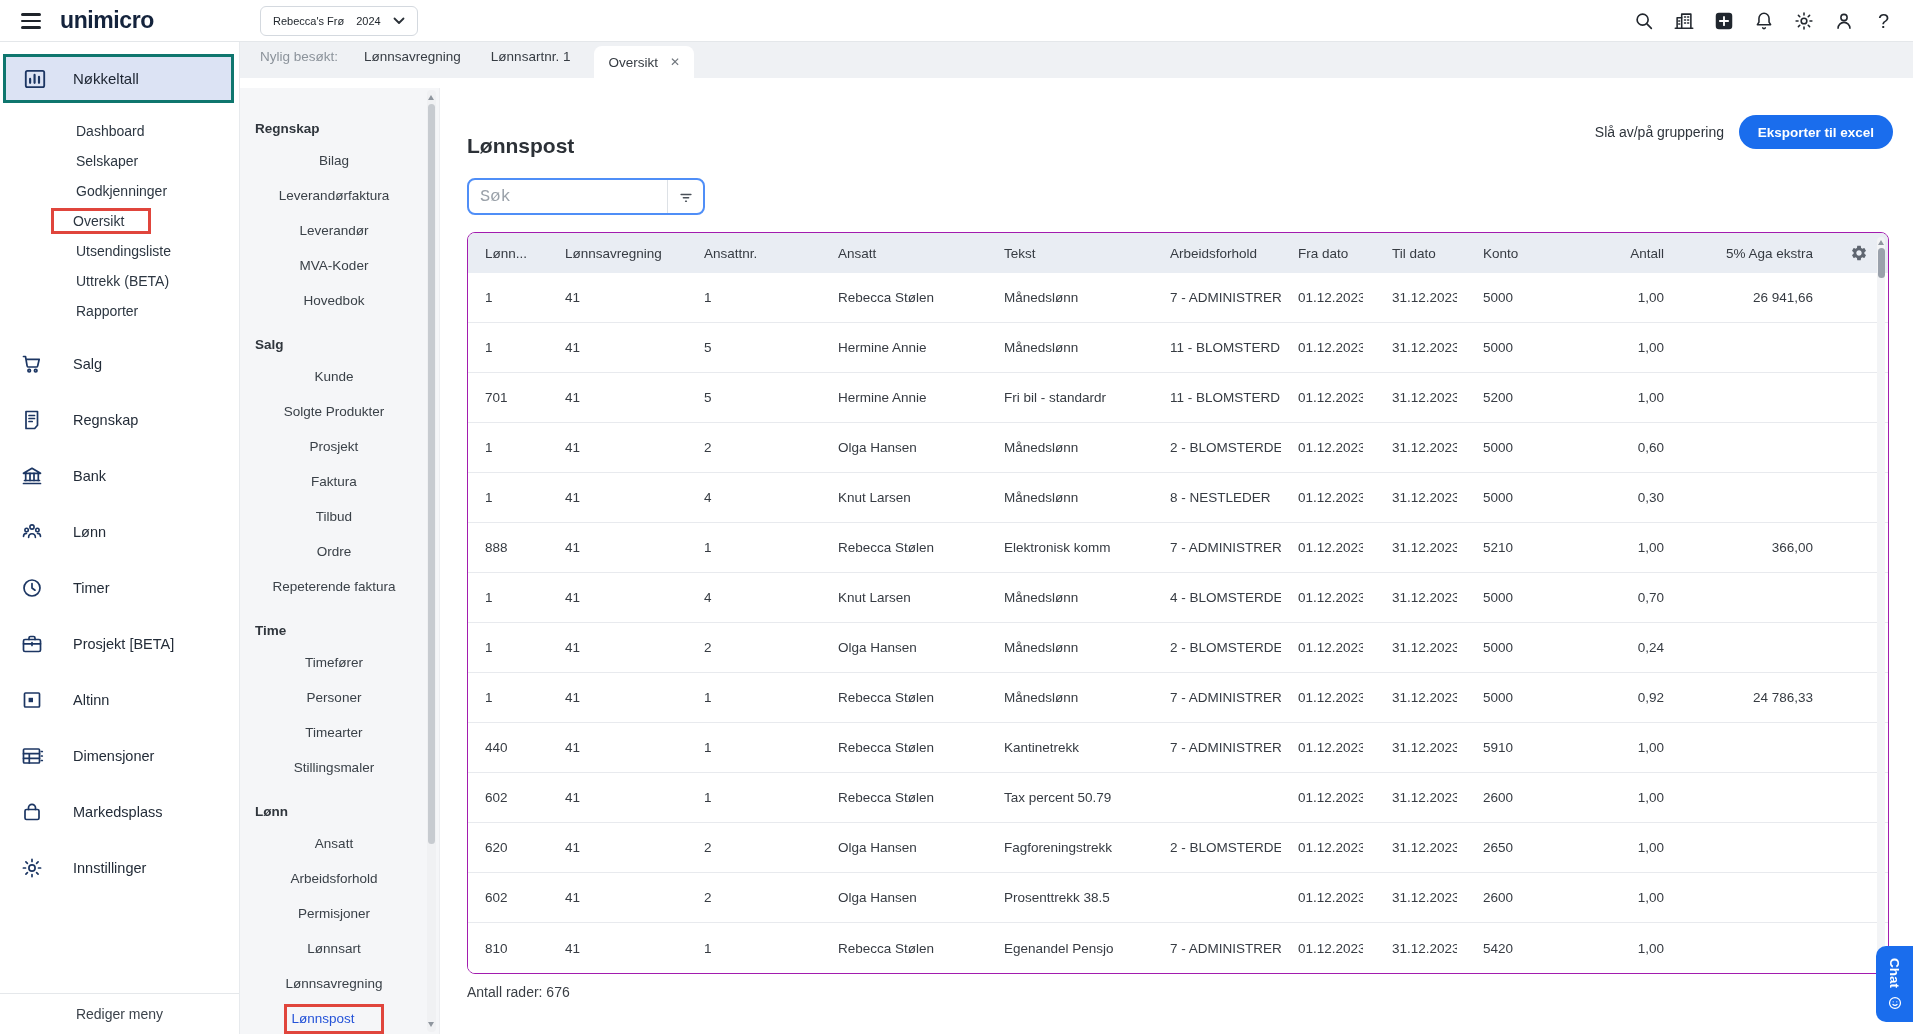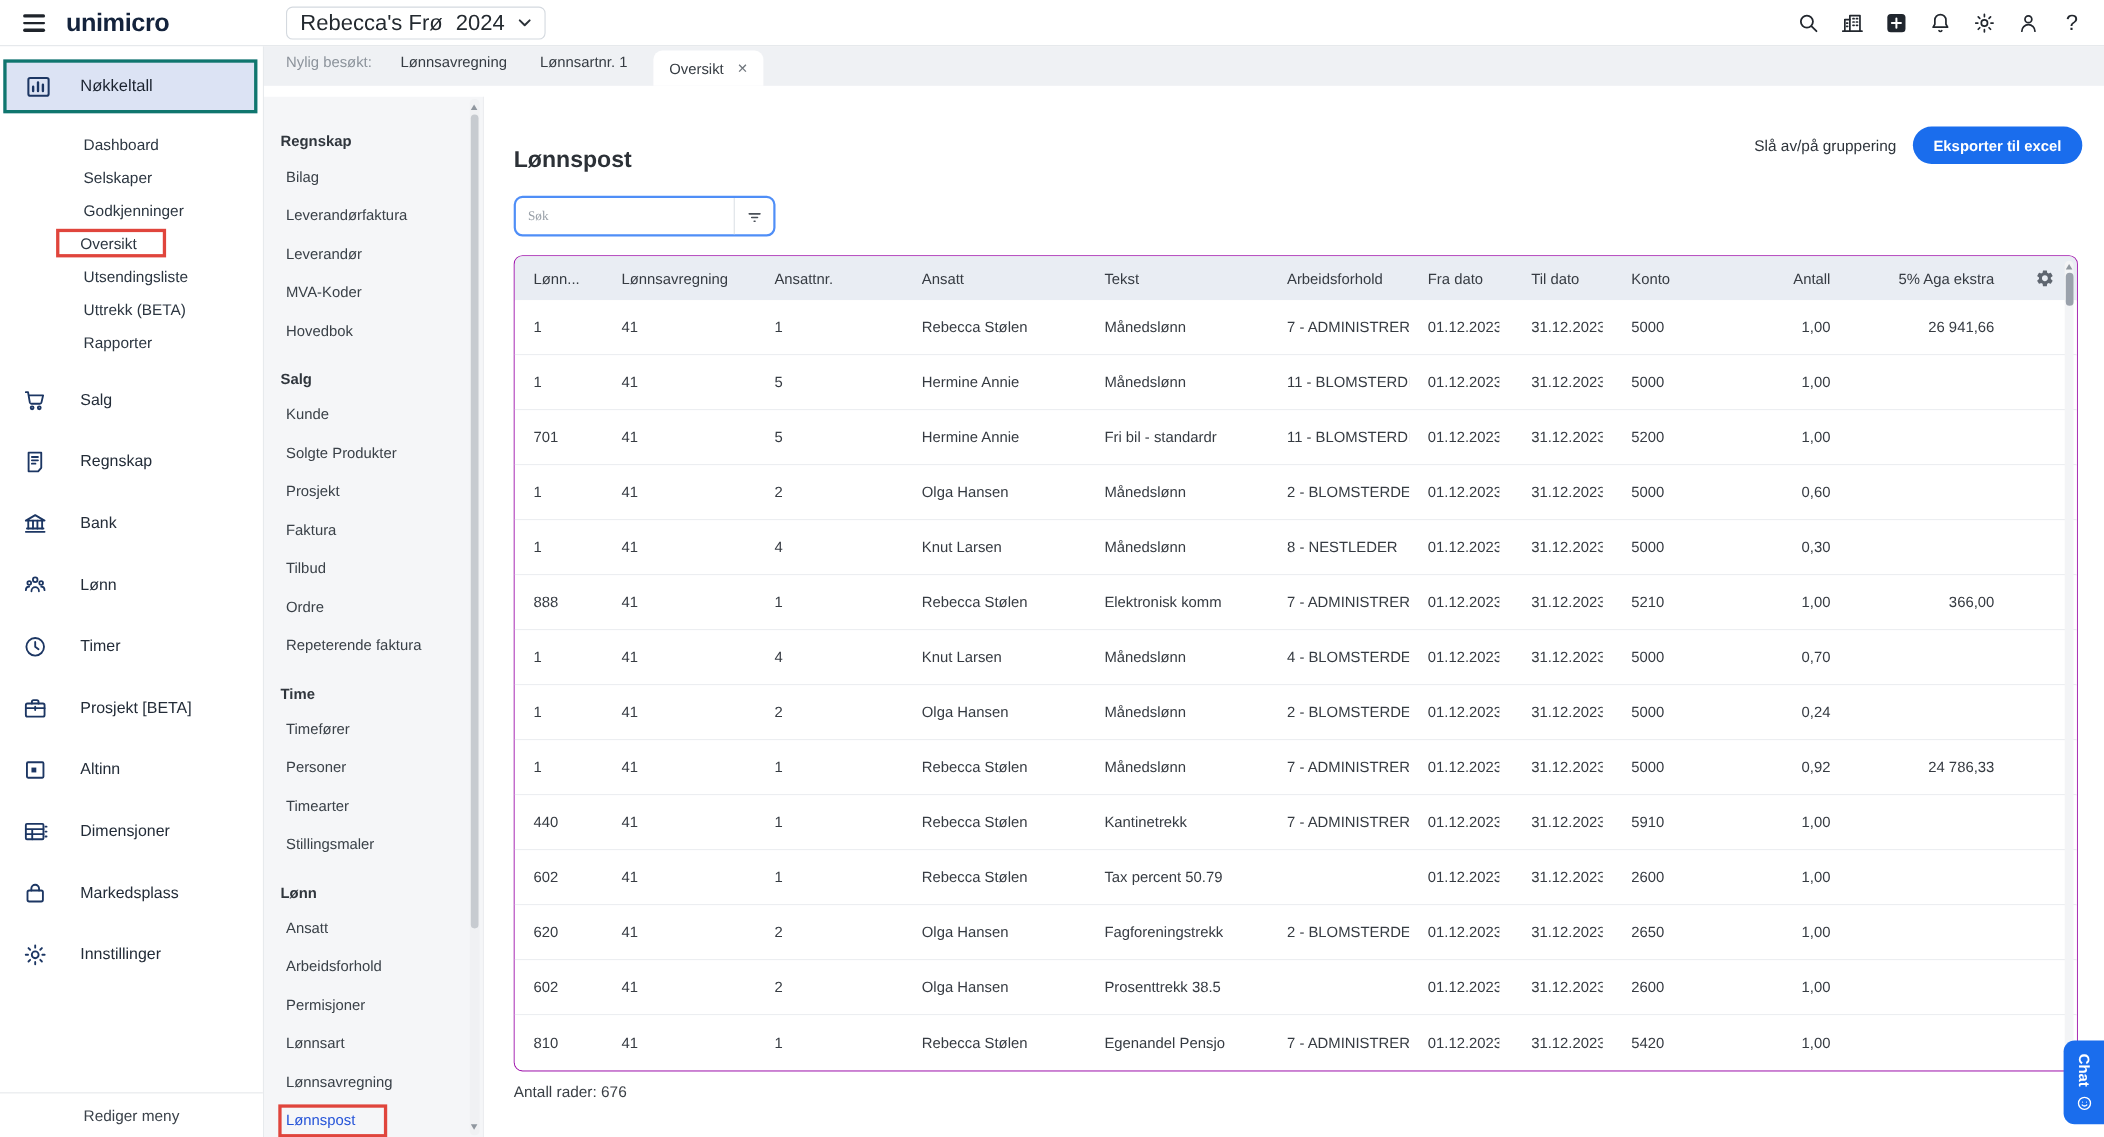--- a/index.html
+++ b/index.html
@@ -13,21 +13,21 @@
   
   .topbar { position:absolute; left:0; top:0; width:100%; height:42px; background:#fff;
     border-bottom:1px solid #e4e7ea; z-index:6; }
   .hamburger { position:absolute; left:21px; top:13px; width:20px; height:16px;
     display:flex; flex-direction:column; justify-content:space-between; cursor:pointer; }
   .hamburger i { display:block; height:2.6px; background:#1f242b; border-radius:2px; }
   .logo { position:absolute; left:60px; top:7px; font-size:23px; font-weight:700;
     color:#14233c; letter-spacing:-0.4px; }
   .company-selector { position:absolute; left:260px; top:6px; height:30px;
     border:1px solid #d4d9df; border-radius:6px; display:flex; align-items:center;
-    gap:12px; padding:0 12px; font-size:20px; color:#23292f; cursor:pointer; background:#fff; }
+    gap:12px; padding:0 12px; font-size:11px; color:#23292f; cursor:pointer; background:#fff; }
   .topbar-icons { position:absolute; right:18px; top:0; height:42px; display:flex;
     align-items:center; gap:17px; color:#22272e; }
   .tb-icon { width:23px; height:23px; display:flex; align-items:center; justify-content:center; cursor:pointer; }
   .help-glyph { font-size:20px; font-weight:500; color:#22272e; }
 
   
   .sidebar { position:absolute; left:0; top:42px; width:240px; bottom:0; background:#fff;
     border-right:1px solid #e7eaed; z-index:4; }
   .nav-main { margin:12px 5px 0 3px; height:49px; background:#dce3f4;
     border:3px solid #0f766e; display:flex; align-items:center; padding-left:16px;
@@ -59,21 +59,21 @@
     color:#363c43; cursor:pointer; }
   .tab-close { color:#70767d; font-size:12px; cursor:pointer; }
 
   
   .submenu { position:absolute; left:240px; top:88px; width:200px; bottom:0;
     background:#f5f6f8; border-right:1px solid #ecedf0; padding-top:26px; z-index:2; }
   .submenu-group { margin-bottom:12px; }
   .submenu-group-header { height:29px; line-height:29px; padding-left:15px;
     font-size:13.5px; font-weight:700; color:#30363d; }
   .submenu-item { padding:3.5px 24px 3.5px 20px; line-height:22px; font-size:13.5px;
-    color:#3a4148; cursor:pointer; }
+    color:#3a4148; cursor:pointer;text-align:center; }
   .submenu-item span { display:inline-block; border:3px solid transparent;
     padding:1px 4px; margin:-1px 0 -1px -7px; }
   .submenu-item span.active-sub { color:#2453d8; border-color:#e0453c; padding:1px 26px 1px 4px; }
   .submenu-scroll { position:absolute; right:3px; top:2px; bottom:2px; width:9px;
     background:#f0f1f3; border-radius:4px; cursor:pointer; }
   .s-arrow { position:absolute; left:1px; width:0; height:0;
     border-left:3.5px solid transparent; border-right:3.5px solid transparent; }
   .s-arrow.up { top:5px; border-bottom:5px solid #8f969e; }
   .s-arrow.down { bottom:5px; border-top:5px solid #8f969e; }
   .s-thumb { position:absolute; left:1px; top:14px; width:7px; height:740px;
@@ -81,22 +81,22 @@
 
   
   .content { position:absolute; left:440px; top:88px; right:0; bottom:0; background:#fff; z-index:1; }
   .page-title { position:absolute; left:27px; top:32px; font-size:21px; font-weight:700; color:#2c3137; }
   .grouping-toggle { position:absolute; right:189px; top:36px; font-size:14px; color:#2f353c; cursor:pointer; }
   .export-btn { position:absolute; right:20px; top:27px; height:34px; padding:0 19px;
     background:#1a6ded; color:#fff; border:none; border-radius:17px; font-size:13.5px;
     font-weight:700; font-family:"Liberation Sans",sans-serif; cursor:pointer; }
   .search-wrap { position:absolute; left:27px; top:90px; width:238px; height:37px;
     border:2px solid #4f8ef7; border-radius:8px; background:#fff; display:flex; align-items:center; }
-  .search-wrap input { flex:1; min-width:0; border:none; outline:none; font-size:12px;
-    color:#4d7c0f; padding-left:11px; background:transparent; font-family:Liberation Serif, serif; }
+  .search-wrap input { flex:1; min-width:0; border:none; outline:none; font-size:17px;
+    color:#4d7c0f; padding-left:11px; background:transparent; font-family:Liberation Mono, monospace; }
   .search-wrap input::placeholder { color:#9aa1a9; }
   .filter-btn { width:36px; align-self:stretch; border-left:1px solid #dde1e6;
     display:flex; align-items:center; justify-content:center; color:#4a5058; cursor:pointer; }
 
   
   .table { position:absolute; left:27px; top:144px; right:24px;
     border:1px solid #a21caf; border-radius:8px; background:#fff; }
   .thead { display:flex; height:40px; background:#e9edf3; border-radius:7px 7px 0 0;
     align-items:center; font-size:13.5px; color:#363b42; }
   .hcell, .tcell { flex:none; padding-left:17px; white-space:nowrap; overflow:hidden; }

